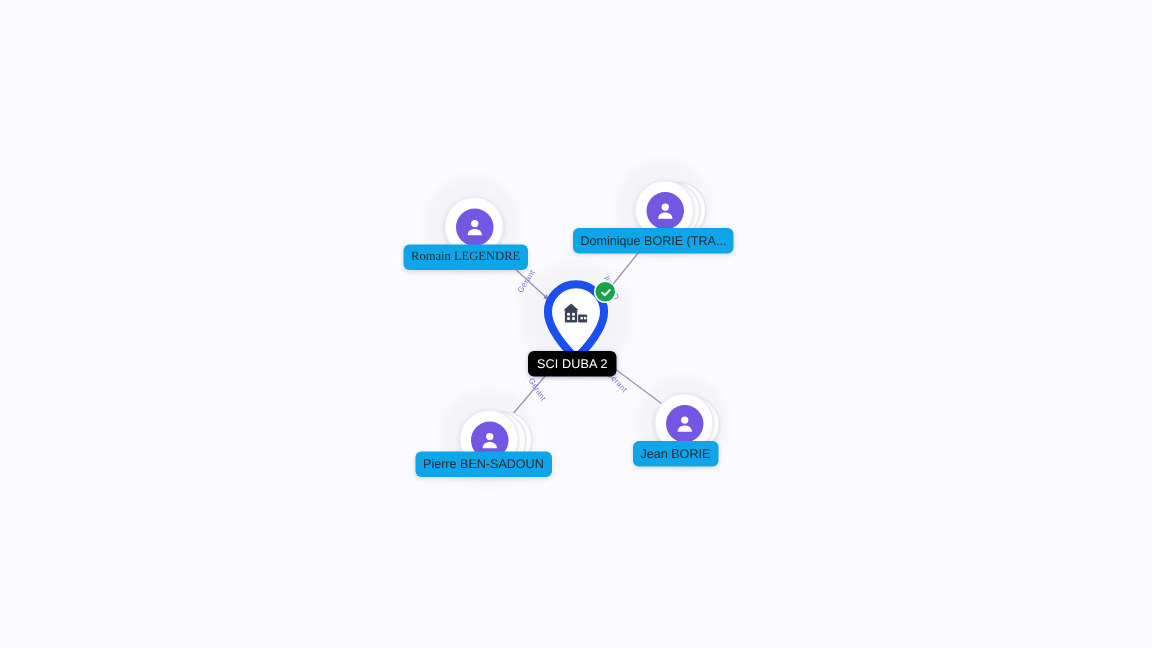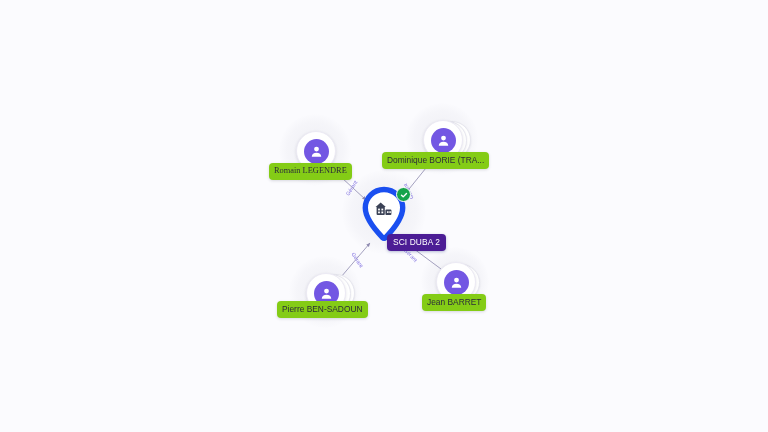--- a/index.html
+++ b/index.html
@@ -83,21 +83,21 @@
     background: #7357e3;
     display: flex;
     align-items: center;
     justify-content: center;
   }
 
   .person-avatar svg { display: block; }
 
   .node-label {
     position: absolute;
-    background: #84cc16;
+    background: #0ea5e9;
     border-radius: 4px;
     box-shadow: 0 1px 3px rgba(40,40,70,0.16);
     font-size: 8.4px;
     line-height: 1;
     color: #2c2c3a;
     padding: 4px 5px 4.5px 5px;
     white-space: nowrap;
     font-family: "Liberation Sans", sans-serif;
   }
 
@@ -123,31 +123,30 @@
     border-radius: 50%;
     background: #16a34a;
     border: 1.6px solid #ffffff;
     display: flex;
     align-items: center;
     justify-content: center;
   }
 
   .company-label {
     position: absolute;
-    background: #4c1d95;
+    background: #000000;
     color: #ffffff;
     border-radius: 4px;
     font-size: 8.4px;
     line-height: 1;
     padding: 4px 6px 4.5px 6px;
     white-space: nowrap;
     box-shadow: 0 1px 3px rgba(20,40,120,0.30);
     font-family: "Liberation Sans", sans-serif;
     letter-spacing: 0.1px;
-    margin-left: 35px;
   }
 </style>
 </head>
 <body>
 
 <div id="graph-canvas">
 
   <svg id="edges-layer" viewBox="0 0 768 432" width="768" height="432">
     <defs>
       <marker id="arrowhead" markerWidth="5" markerHeight="5" refX="4.2" refY="2" orient="auto">
@@ -202,21 +201,21 @@
     <div class="node-halo" style="left:-34px; top:-34px; width:68px; height:68px;"></div>
     <div class="stack-card" style="left:-12px; top:-17.5px; width:35px; height:35px;"></div>
     <div class="person-circle" style="left:-19px; top:-19px;">
       <span class="person-avatar">
         <svg width="15" height="15" viewBox="0 0 24 24" fill="#ffffff">
           <circle cx="12" cy="8.1" r="3.9"></circle>
           <path d="M4.4 20.4c0-4.2 3.4-6.6 7.6-6.6s7.6 2.4 7.6 6.6z"></path>
         </svg>
       </span>
     </div>
-    <div class="node-label" style="left:-33px; top:13px;">Jean BARRET</div>
+    <div class="node-label" style="left:-33px; top:13px;">Jean BORIE</div>
   </div>
 
   <div class="node" style="left:325px; top:292px;">
     <div class="node-halo" style="left:-36px; top:-36px; width:72px; height:72px;"></div>
     <div class="stack-card" style="left:-8px; top:-18px; width:36px; height:36px;"></div>
     <div class="stack-card" style="left:-13px; top:-18.5px; width:37px; height:37px;"></div>
     <div class="person-circle" style="left:-19px; top:-19px;">
       <span class="person-avatar">
         <svg width="15" height="15" viewBox="0 0 24 24" fill="#ffffff">
           <circle cx="12" cy="8.1" r="3.9"></circle>

